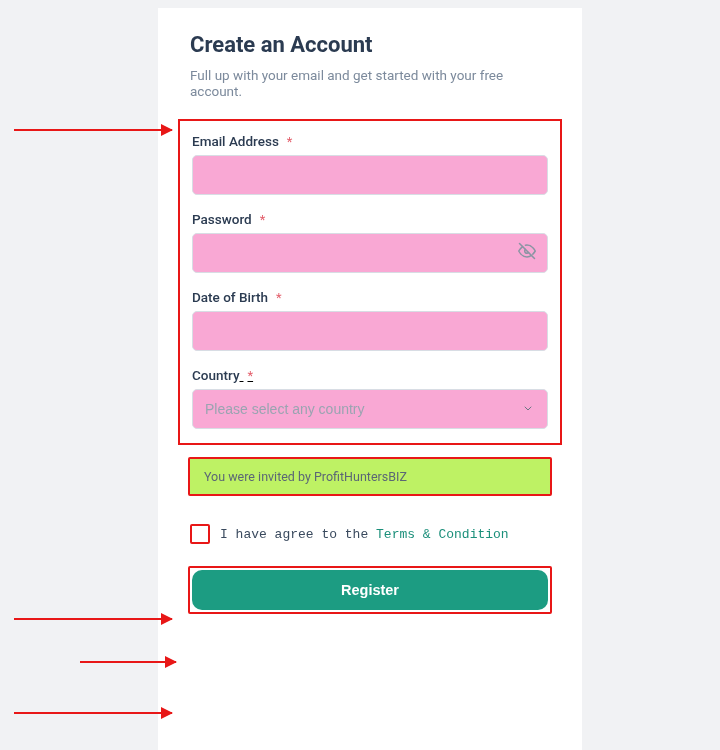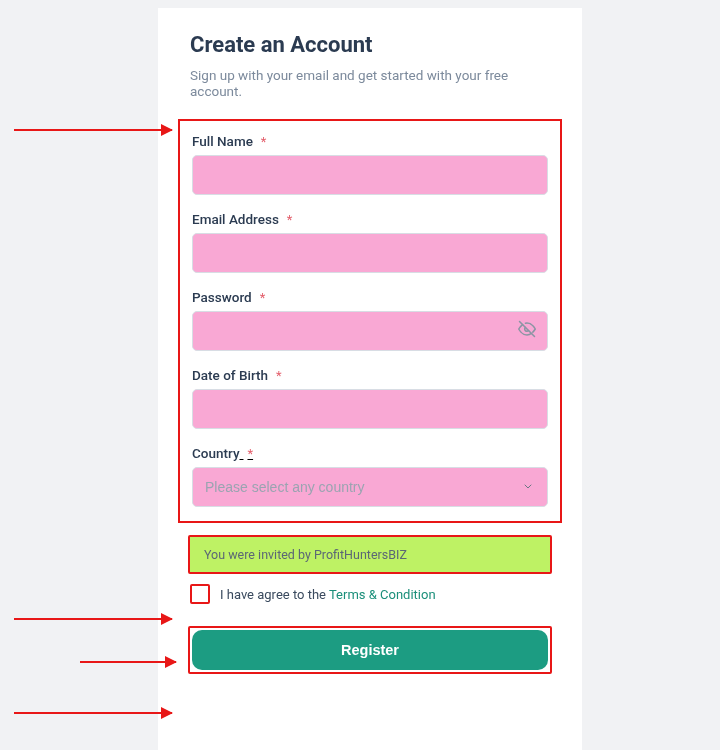--- a/index.html
+++ b/index.html
@@ -82,24 +82,25 @@
       border: 2px solid #e81717;
       border-radius: 2px;
       background: #bef264;
       padding: 10px 14px;
       font-size: 12.5px;
       color: #5b6775;
       margin-left: -2px;
       margin-right: -2px;
     }
     .terms-row {
-      margin-top: 10px;
+      margin-top: 28px;
       display: flex;
       align-items: center;
       gap: 10px;
+      font-family: Liberation Mono, monospace;
     }
     .chk-box {
       width: 20px;
       height: 20px;
       border: 2px solid #e81717;
       border-radius: 2px;
       background: #fff;
       display: inline-block;
       cursor: pointer;
     }
@@ -145,29 +146,24 @@
     .a1 { left: 14px; top: 129px; width: 158px; }
     .a2 { left: 14px; top: 618px; width: 158px; }
     .a3 { left: 80px; top: 661px; width: 96px; }
     .a4 { left: 14px; top: 712px; width: 158px; }
   </style>
 </head>
 <body>
 
 <div class="card">
   <h1 class="title">Create an Account</h1>
-  <p class="subtitle">Sign up with your email and get started with your free account.</p>
+  <p class="subtitle">Full up with your email and get started with your free account.</p>
 
   <div class="fields-box">
 
-    <div class="field">
-      <span class="label">Full Name</span>
-      <span class="req">*</span>
-      <input class="input" type="text" style="">
-    </div>
 
     <div class="field">
       <span class="label">Email Address</span>
       <span class="req">*</span>
       <input class="input" type="text" style="">
     </div>
 
     <div class="field">
       <span class="label">Password</span>
       <span class="req">*</span>

